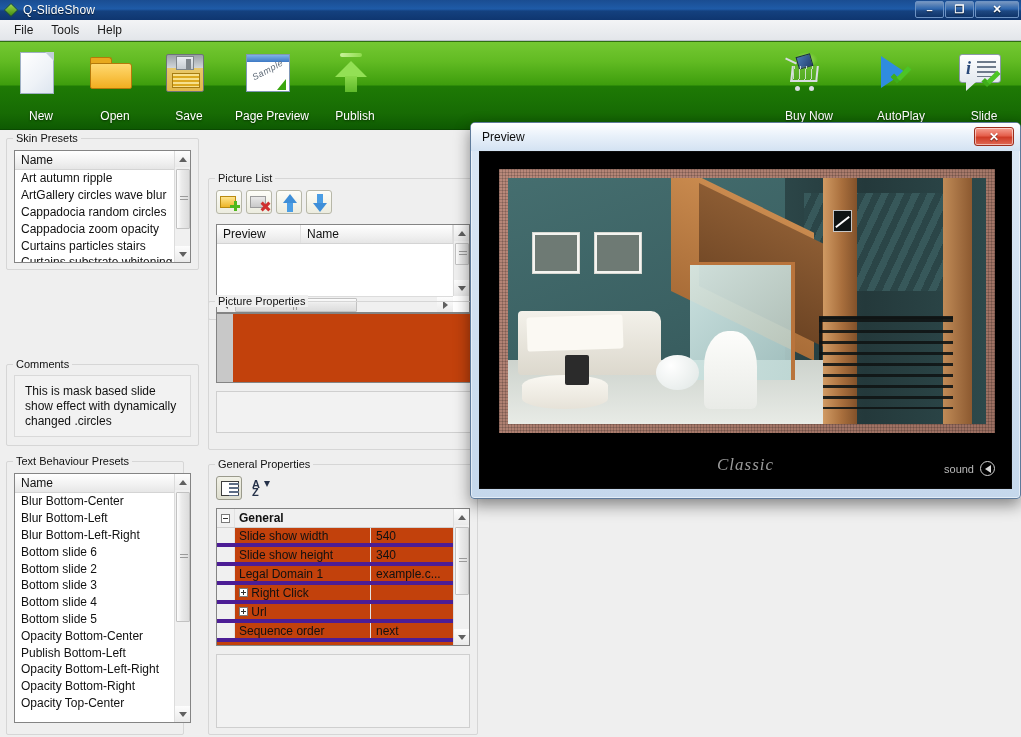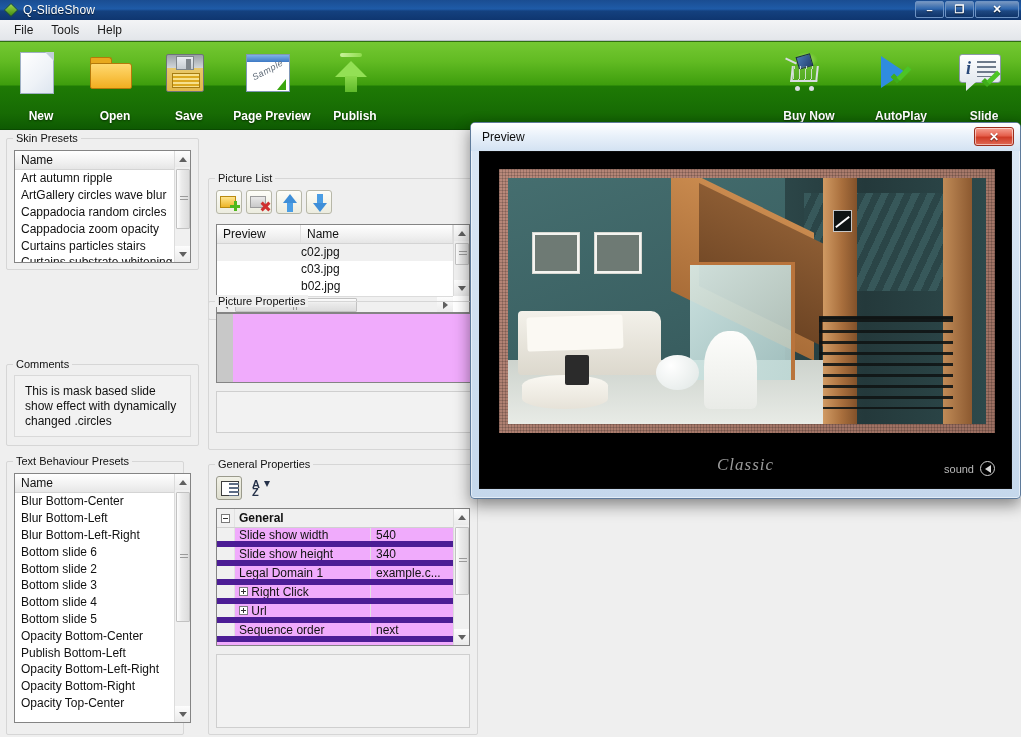--- a/index.html
+++ b/index.html
@@ -65,21 +65,21 @@
   .ribbon-left { position: absolute; left: 0; top: 0; display: flex; }
   .ribbon-right { position: absolute; right: 4px; top: 0; display: flex; }
   .rb-item {
     width: 74px; height: 89px;
     display: flex; flex-direction: column; align-items: center; justify-content: flex-start;
     padding-top: 9px;
   }
   .rb-item.wide { width: 92px; }
   .rb-label {
     margin-top: auto; margin-bottom: 8px;
-    color: #ffffff; font-size: 12px; font-weight: bold;
+    color: #ffffff; font-size: 12px; font-weight: normal;
     text-shadow: 0 1px 2px rgba(0,0,0,.55);
     white-space: nowrap;
     margin-left: 8px;
   }
   .rb-ico { width: 44px; height: 44px; position: relative; }
 
   
   .ico-new {
     width: 34px; height: 42px; margin: 1px auto 0;
     background: linear-gradient(135deg,#ffffff 0%,#eef2f7 60%,#dde5ef 100%);
@@ -277,22 +277,22 @@
   .ic-up .s{position:absolute;left:4px;top:9px;width:6px;height:9px;background:#4b9ee4;}
   .ic-dn .h{position:absolute;left:0;bottom:0;width:0;height:0;border-left:7px solid transparent;border-right:7px solid transparent;border-top:9px solid #3e8fd8;}
   .ic-dn .s{position:absolute;left:4px;top:0;width:6px;height:9px;background:#4b9ee4;}
   .ic-cats { position:absolute; left:4px; top:4px; width:18px; height:15px;
     border:1px solid #3d3d3d; background:#fff; }
   .ic-cats:after{content:"";position:absolute;left:7px;top:1px;width:10px;height:13px;
     background: repeating-linear-gradient(to bottom,#5d6d85 0 2px,transparent 2px 4px);}
   .ic-az { position:absolute; left:5px; top:3px; font-size:11px; font-weight:bold; color:#26324a; line-height:8px;}
 
   
-  .propgrid { position: absolute; background:#f0abfc; border:1px solid #848484; overflow:hidden; }
-  .pg-row { display:flex; height: 19px; font-size: 12px; color:#111; border-bottom:6px solid #4c1d95;}
+  .propgrid { position: absolute; background:#c2410c; border:1px solid #848484; overflow:hidden; }
+  .pg-row { display:flex; height: 19px; font-size: 12px; color:#111; border-bottom:4px solid #4c1d95;}
   .pg-row.cat { background:#f0f0f0; font-weight:bold; border-bottom:1px solid #d0d0d0;}
   .pg-gutter { width: 18px; flex:0 0 18px; background:#f0f0f0; border-right:1px solid #e2e2e2;
     display:flex;align-items:center;justify-content:center;}
   .pg-name { flex: 0 0 136px; padding-left:4px; display:flex; align-items:center; border-right:1px solid #e2e2e2; overflow:hidden;}
   .pg-val { flex:1; padding-left:5px; display:flex; align-items:center; overflow:hidden; white-space:nowrap;}
   .pg-row.cat .pg-name { flex: 1; border-right:none; }
   .expander { width:9px;height:9px;border:1px solid #7a7a7a;background:#fff;position:relative;display:inline-block;}
   .expander:before{content:"";position:absolute;left:1px;top:3px;width:5px;height:1px;background:#333;}
   .expander.plus:after{content:"";position:absolute;left:3px;top:1px;width:1px;height:5px;background:#333;}
 
@@ -606,38 +606,20 @@
               <i class="h"></i>
               <i class="s"></i>
             </span>
         </div>
       </div>
       <div class="listctl" style="left:8px; top:52px; width:254px; height:89px;">
         <div class="lc-header">
           <div class="col" style="width:84px;">Preview</div>
           <div class="col" style="width:152px;">Name</div>
         </div>
-        <div class="lc-rows" id="pic-rows">
-            <div class="lc-row sel" style="padding-left: 0px;">
-              <span style="display: inline-block; width: 84px;"></span>
-              <span style="display: inline-block; width: 150px;">c02.jpg</span>
-            </div>
-            <div class="lc-row" style="padding-left: 0px;">
-              <span style="display: inline-block; width: 84px;"></span>
-              <span style="display: inline-block; width: 150px;">c03.jpg</span>
-            </div>
-            <div class="lc-row" style="padding-left: 0px;">
-              <span style="display: inline-block; width: 84px;"></span>
-              <span style="display: inline-block; width: 150px;">b02.jpg</span>
-            </div>
-            <div class="lc-row" style="padding-left: 0px;">
-              <span style="display: inline-block; width: 84px;"></span>
-              <span style="display: inline-block; width: 150px;">b03.jpg</span>
-            </div>
-          </div>
         <div class="vsb" style="bottom:16px;">
           <div class="arrow up">
               <div class="tri-u"></div>
             </div>
           <div class="thumb" style="top:18px; height:22px;"></div>
           <div class="arrow dn">
               <div class="tri-d"></div>
             </div>
         </div>
         <div class="hsb" style="right:16px;">

